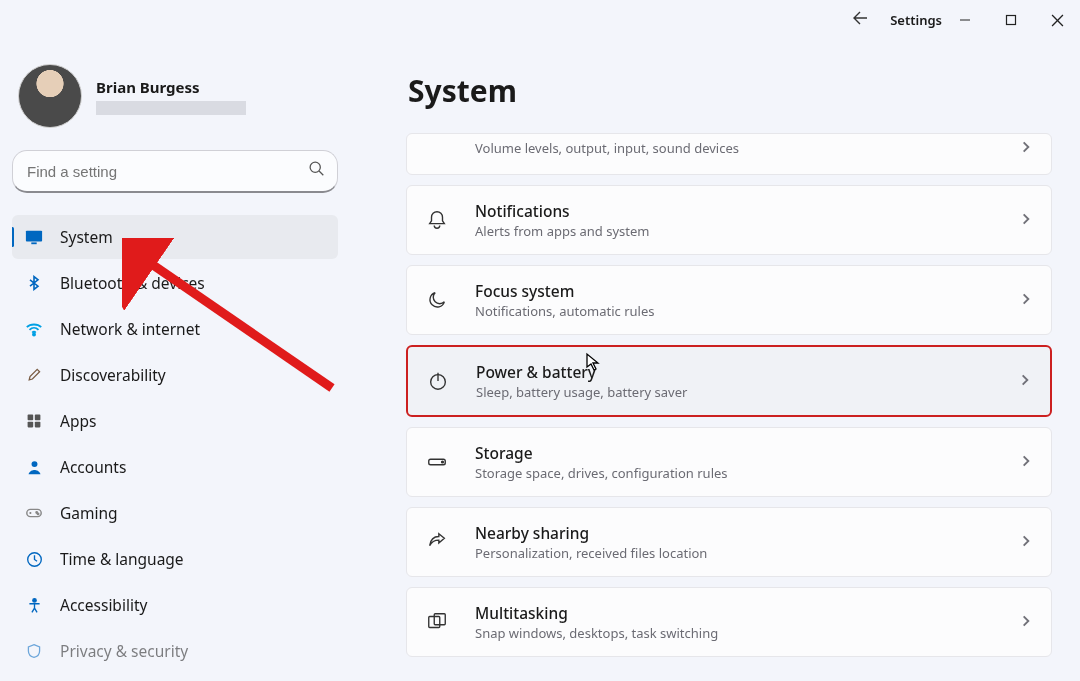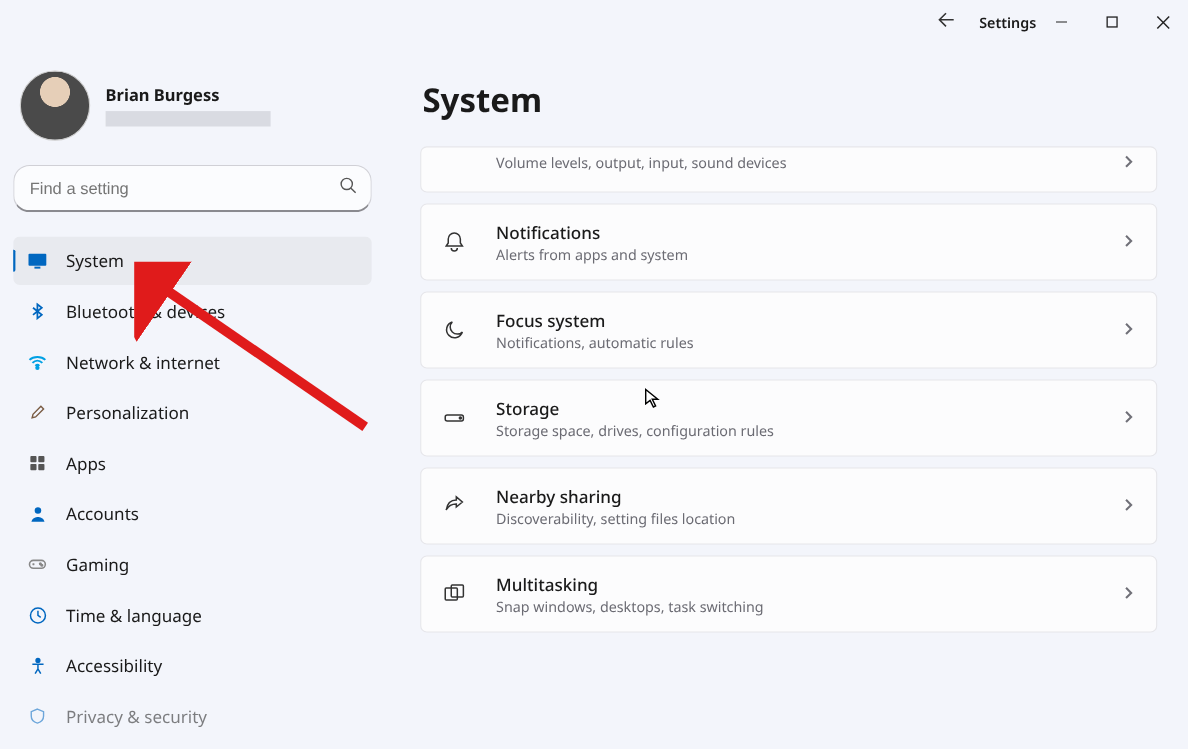--- a/index.html
+++ b/index.html
@@ -3,21 +3,21 @@
 <meta charset="utf-8">
 <style>
   html,body{margin:0;padding:0;font-family:"Segoe UI","Segoe UI Variable",system-ui,sans-serif;background:#f3f5fb;color:#1a1a1a;}
   body{width:1080px;height:681px;overflow:hidden;position:relative;}
   .titlebar{height:40px;display:flex;align-items:center;justify-content:flex-end;padding:0 0 0 12px;}
   .tb-left{display:flex;align-items:center;gap:18px;}
   .tb-back{padding:4px;color:#333;}
   .tb-title{font-size:13px;font-weight:600;}
   .tb-right{display:flex;}
   .tb-btn{width:46px;height:40px;display:flex;align-items:center;justify-content:center;color:#222;font-size:14px;}
-  .app{display:flex;height:641px;}
+  .app{display:flex;height:641px;gap:24px;}
   .sidebar{width:350px;flex:none;padding:16px 12px 0 12px;box-sizing:border-box;display:flex;flex-direction:column;gap:8px;}
   .profile{display:flex;align-items:center;gap:14px;padding:8px 6px 14px 6px;}
   .avatar{width:62px;height:62px;border-radius:50%;background:#ddd;border:1px solid #ccc;background:radial-gradient(circle at 50% 30%,#e6cfb8 25%,#4a4a4a 26%);}
   .profile-name{font-weight:700;font-size:15px;}
   .profile-email{width:150px;height:14px;background:#d9dbe2;margin-top:4px;}
   .search{display:flex;align-items:center;background:#fbfcfe;border:1px solid #d0d0d6;border-bottom:2px solid #8a8a8f;border-radius:15px;padding:0 12px;height:40px;}
   .search input{flex:1;border:none;outline:none;background:transparent;font-size:15px;}
   .nav{margin-top:14px;display:flex;flex-direction:column;gap:2px;overflow:hidden;}
   .nav-item{display:flex;align-items:center;gap:16px;height:44px;border-radius:6px;padding:0 12px;font-size:15.5px;cursor:pointer;}
   .nav-item.selected{background:#e8eaef;position:relative;}
@@ -127,21 +127,21 @@
             </svg>
           </span>
         <span>Network &amp; internet</span>
       </div>
       <div class="nav-item">
         <span class="nav-ico i-pers">
             <svg viewBox="0 0 20 20" width="16" height="16" fill="none" stroke="#7a5c44" stroke-width="1.6">
               <path d="M14 3l3 3L8 15l-4 1 1-4z"></path>
             </svg>
           </span>
-        <span>Personalization</span>
+        <span>Discoverability</span>
       </div>
       <div class="nav-item">
         <span class="nav-ico i-apps">
             <svg viewBox="0 0 20 20" width="16" height="16" fill="#555">
               <rect x="2" y="2" width="7" height="7" rx="1"></rect>
               <rect x="11" y="2" width="7" height="7" rx="1"></rect>
               <rect x="2" y="11" width="7" height="7" rx="1"></rect>
               <rect x="11" y="11" width="7" height="7" rx="1"></rect>
             </svg>
           </span>
@@ -234,20 +234,35 @@
           </span>
         <div class="card-body">
           <div class="card-title">Focus system</div>
           <div class="card-sub">Notifications, automatic rules</div>
         </div>
         <span class="chev"><svg width="14" height="14" viewBox="0 0 12 12" fill="none" stroke="currentColor" stroke-width="1.6">
               <path d="M4 2l4 4-4 4"></path>
             </svg></span>
       </div>
 
+      <div class="card highlight">
+        <span class="card-ico">
+            <svg viewBox="0 0 24 24">
+              <circle cx="12" cy="13" r="8"></circle>
+              <line x1="12" y1="3" x2="12" y2="12"></line>
+            </svg>
+          </span>
+        <div class="card-body">
+          <div class="card-title">Power &amp; battery</div>
+          <div class="card-sub">Sleep, battery usage, battery saver</div>
+        </div>
+        <span class="chev"><svg width="14" height="14" viewBox="0 0 12 12" fill="none" stroke="currentColor" stroke-width="1.6">
+              <path d="M4 2l4 4-4 4"></path>
+            </svg></span>
+      </div>
 
       <div class="card">
         <span class="card-ico">
             <svg viewBox="0 0 24 24">
               <rect x="3" y="9" width="18" height="6" rx="2"></rect>
               <circle cx="18" cy="12" r="1" fill="#333"></circle>
             </svg>
           </span>
         <div class="card-body">
           <div class="card-title">Storage</div>
@@ -259,21 +274,21 @@
       </div>
 
       <div class="card">
         <span class="card-ico">
             <svg viewBox="0 0 24 24">
               <path d="M14 3l6 5-6 5V10c-5 0-8 2-10 6 1-7 5-10 10-10z"></path>
             </svg>
           </span>
         <div class="card-body">
           <div class="card-title">Nearby sharing</div>
-          <div class="card-sub">Discoverability, setting files location</div>
+          <div class="card-sub">Personalization, received files location</div>
         </div>
         <span class="chev"><svg width="14" height="14" viewBox="0 0 12 12" fill="none" stroke="currentColor" stroke-width="1.6">
               <path d="M4 2l4 4-4 4"></path>
             </svg></span>
       </div>
 
       <div class="card">
         <span class="card-ico">
             <svg viewBox="0 0 24 24">
               <rect x="3" y="6" width="12" height="12" rx="1"></rect>

